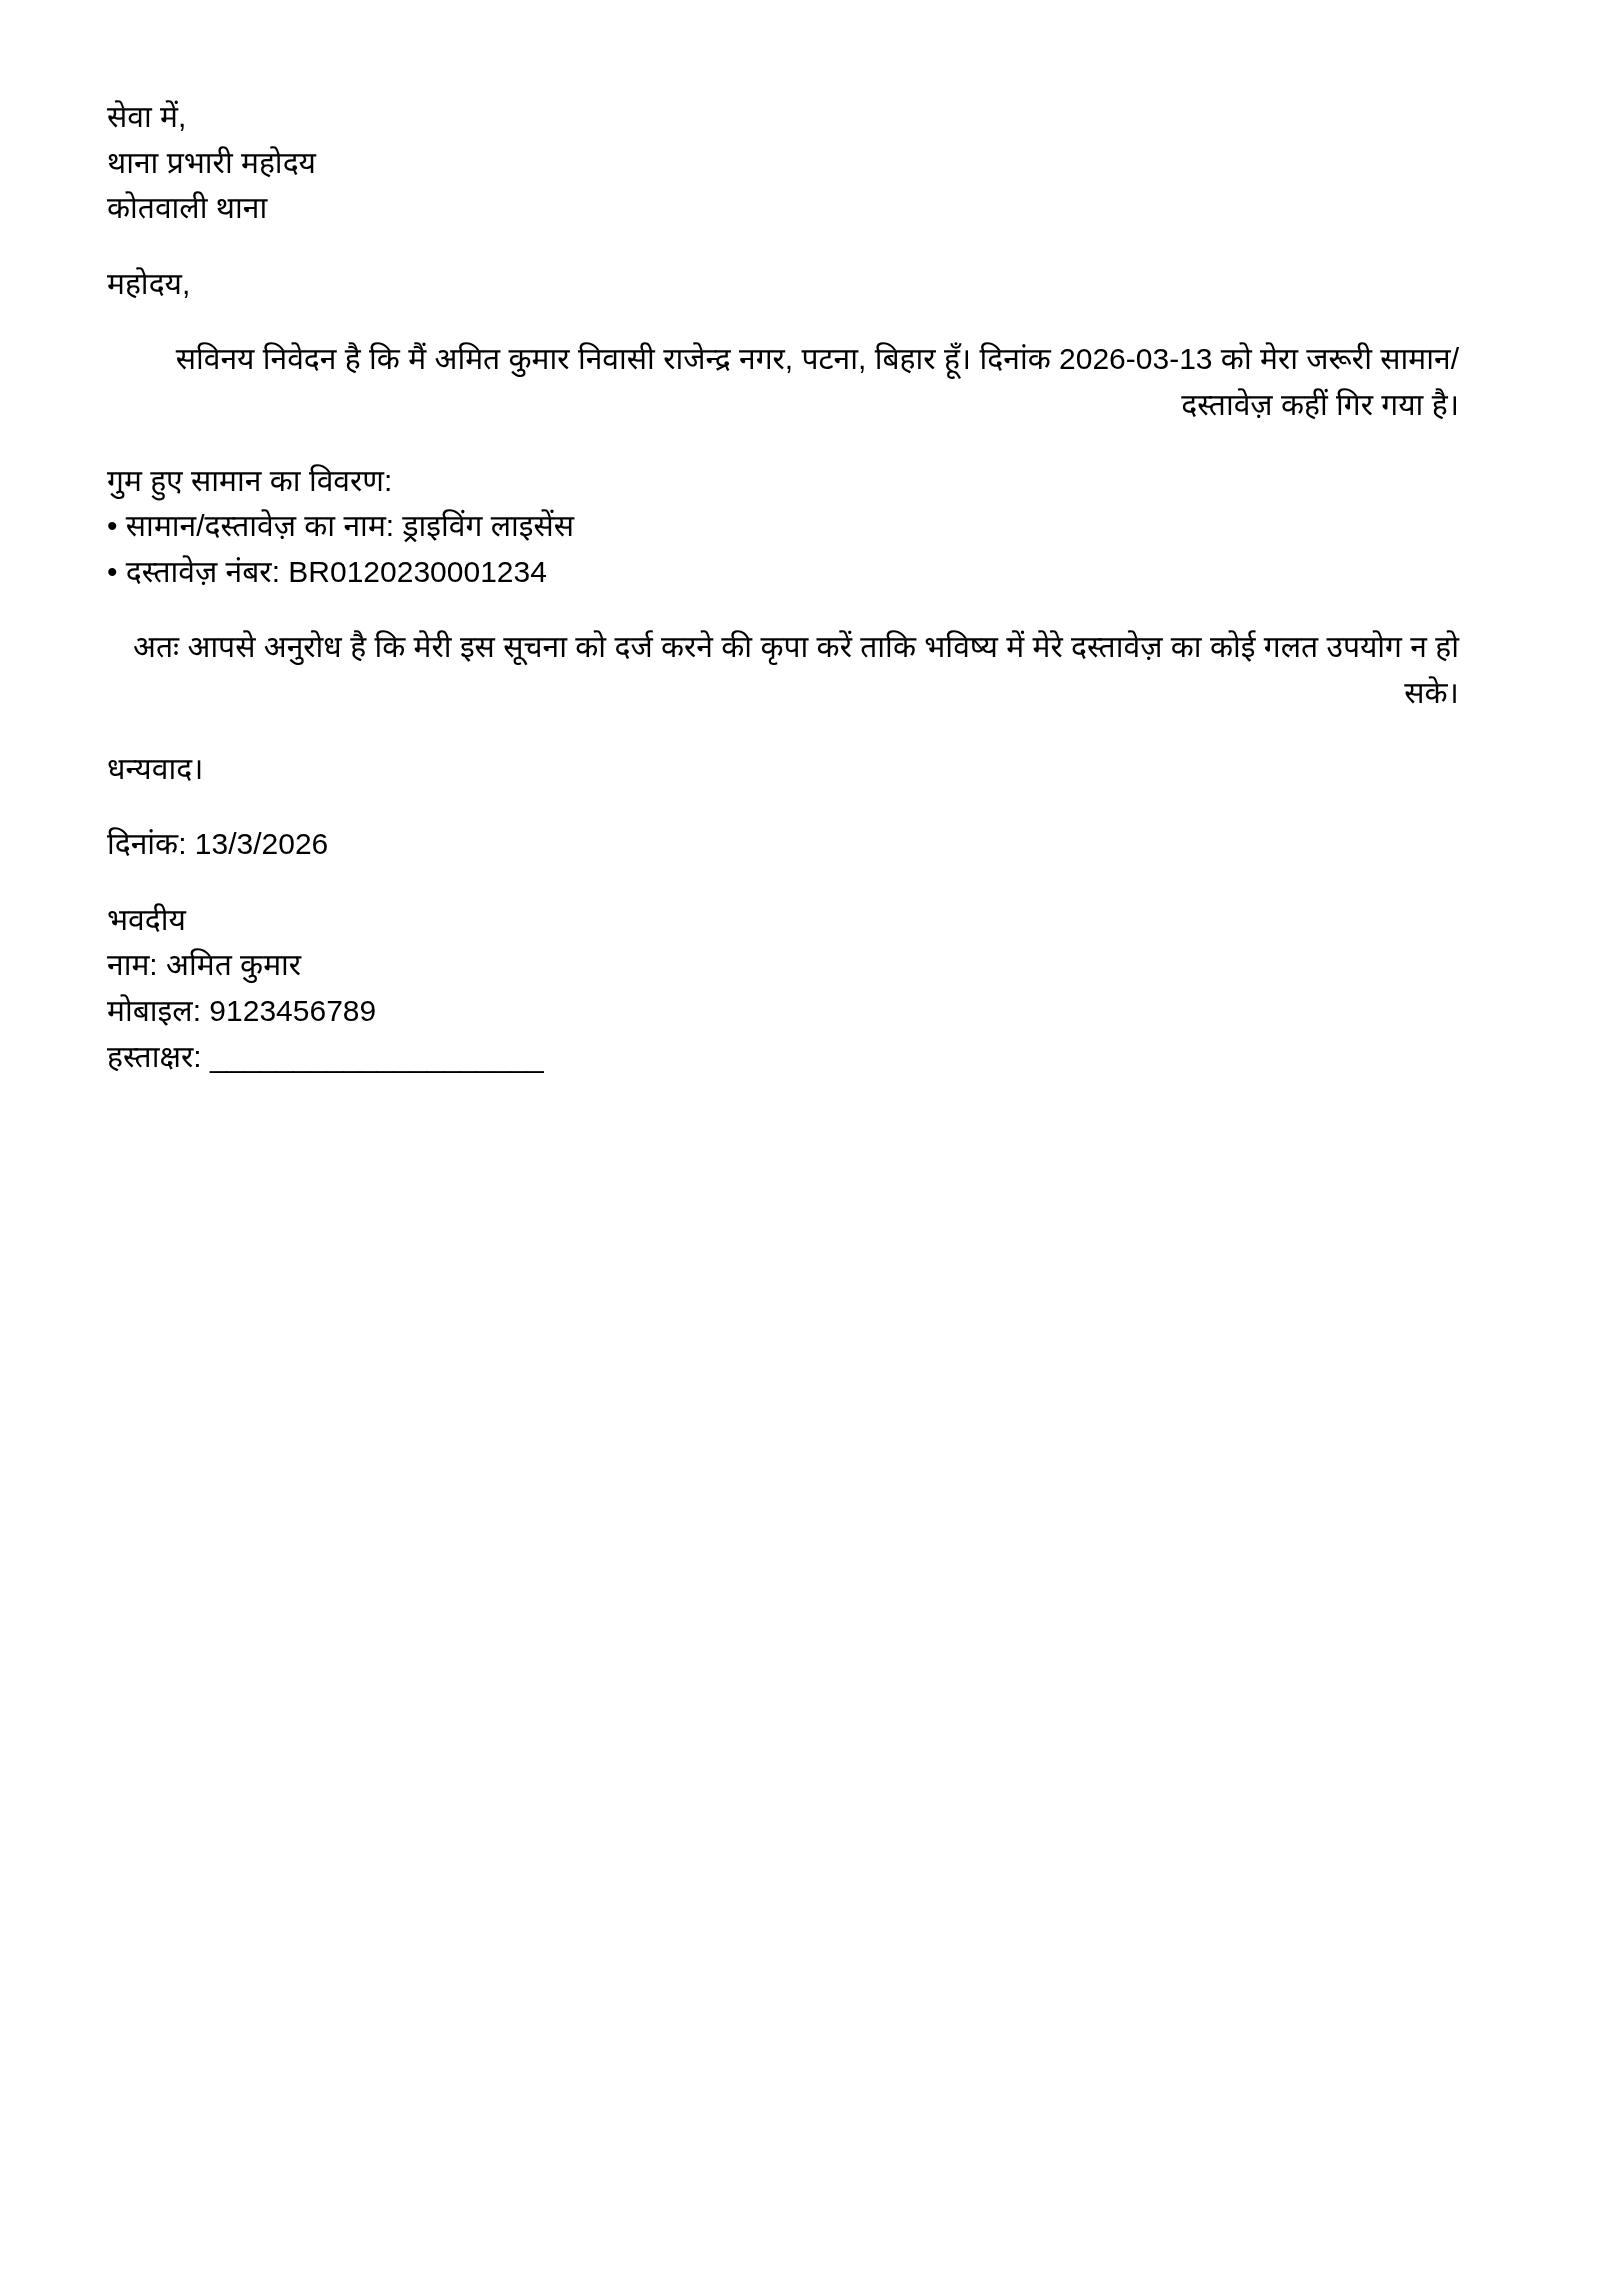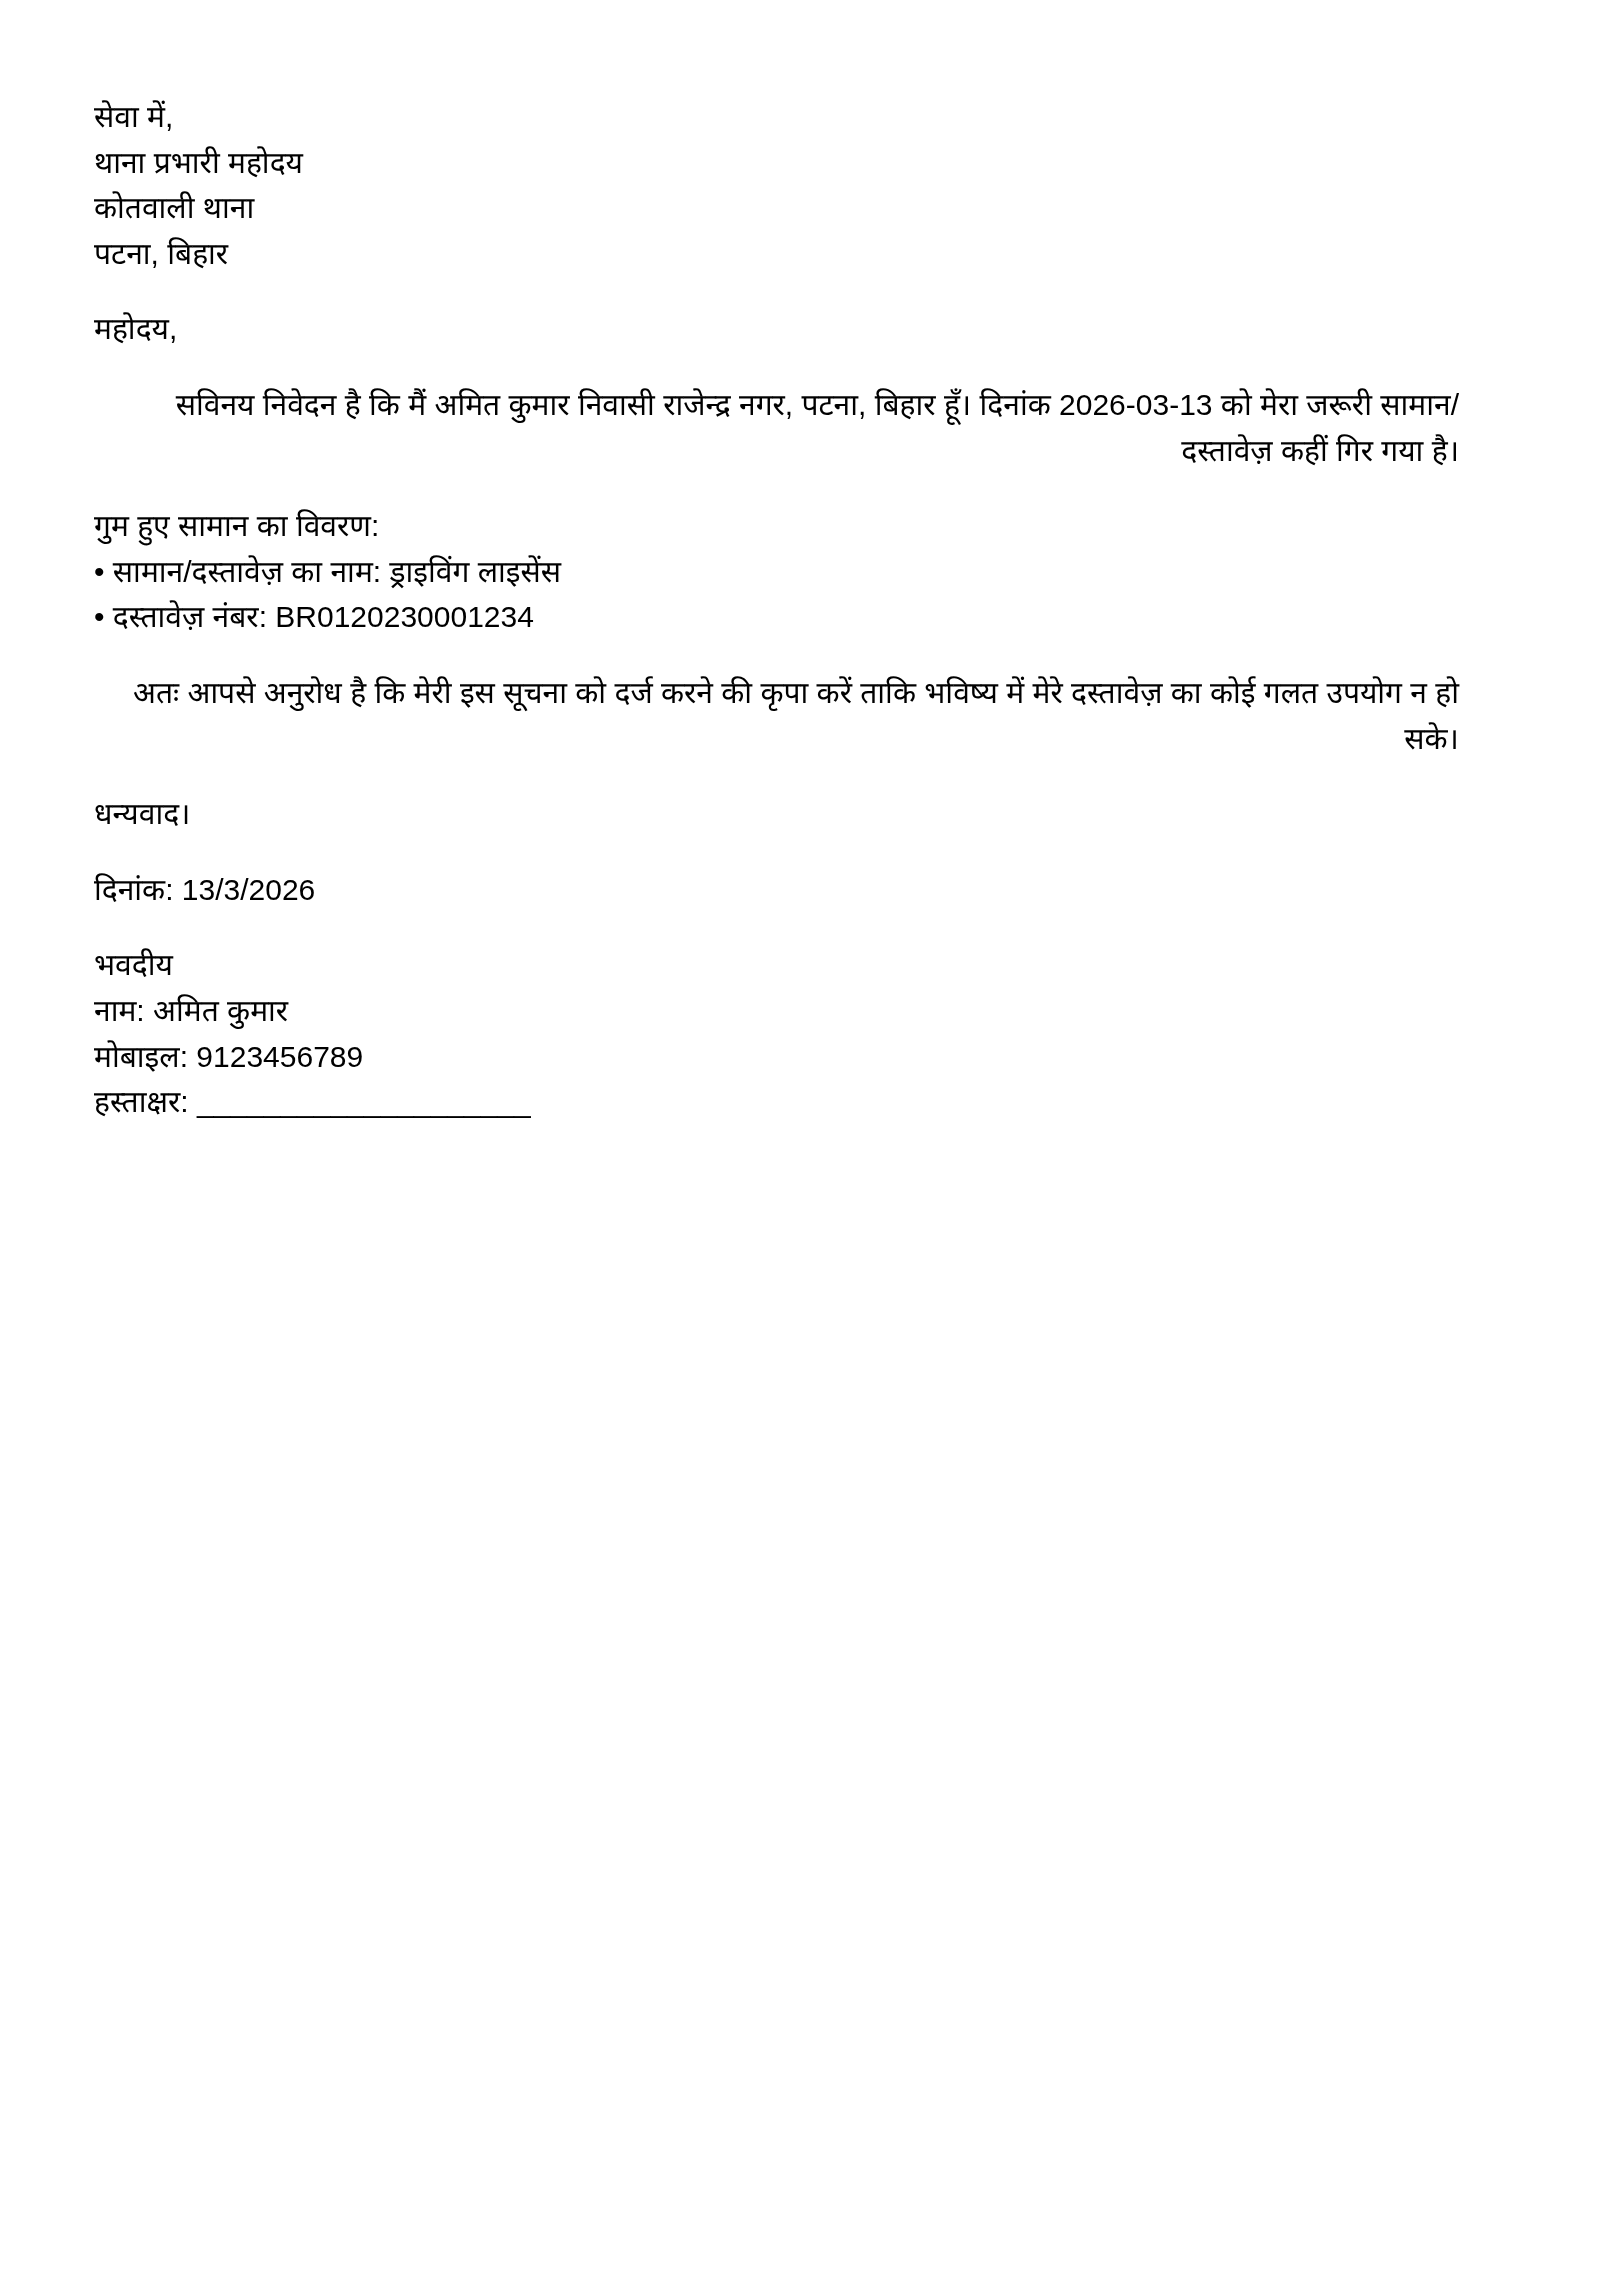--- a/index.html
+++ b/index.html
@@ -21,21 +21,21 @@
     padding: 94px 164px 0 94px;
     overflow: hidden;
   }
   .doc-body {
     font-size: 30px;
     line-height: 1.52;
     color: #000000;
     max-width: 1368px;
   }
   .block {
-    margin: 0 0 30px 0;
+    margin: 0 0 30px 13px;
   }
   .block:last-child {
     margin-bottom: 0;
   }
   .line {
     display: block;
     white-space: pre-wrap;
   }
   .para {
     display: block;
@@ -54,21 +54,20 @@
 </head>
 <body>
 
 <div class="page">
   <div class="doc-body">
 
     <div class="block">
       <span class="line">सेवा में,</span>
       <span class="line">थाना प्रभारी महोदय</span>
       <span class="line">कोतवाली थाना</span>
-      <span class="line">पटना, बिहार</span>
     </div>
 
 
     <div class="block">
       <span class="line">महोदय,</span>
     </div>
 
     <div class="block">
       <span class="para">सविनय निवेदन है कि मैं अमित कुमार निवासी राजेन्द्र नगर, पटना, बिहार हूँ। दिनांक 2026-03-13 को मेरा जरूरी सामान/दस्तावेज़ कहीं गिर गया है।</span>
     </div>

